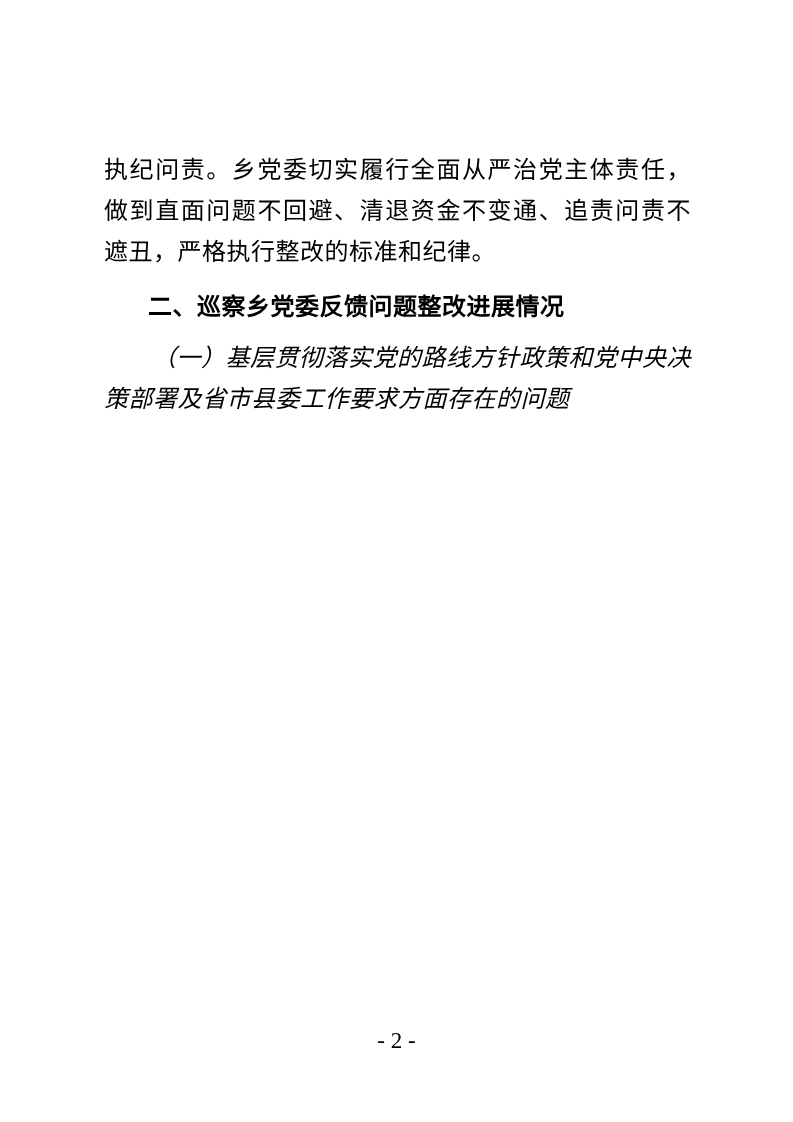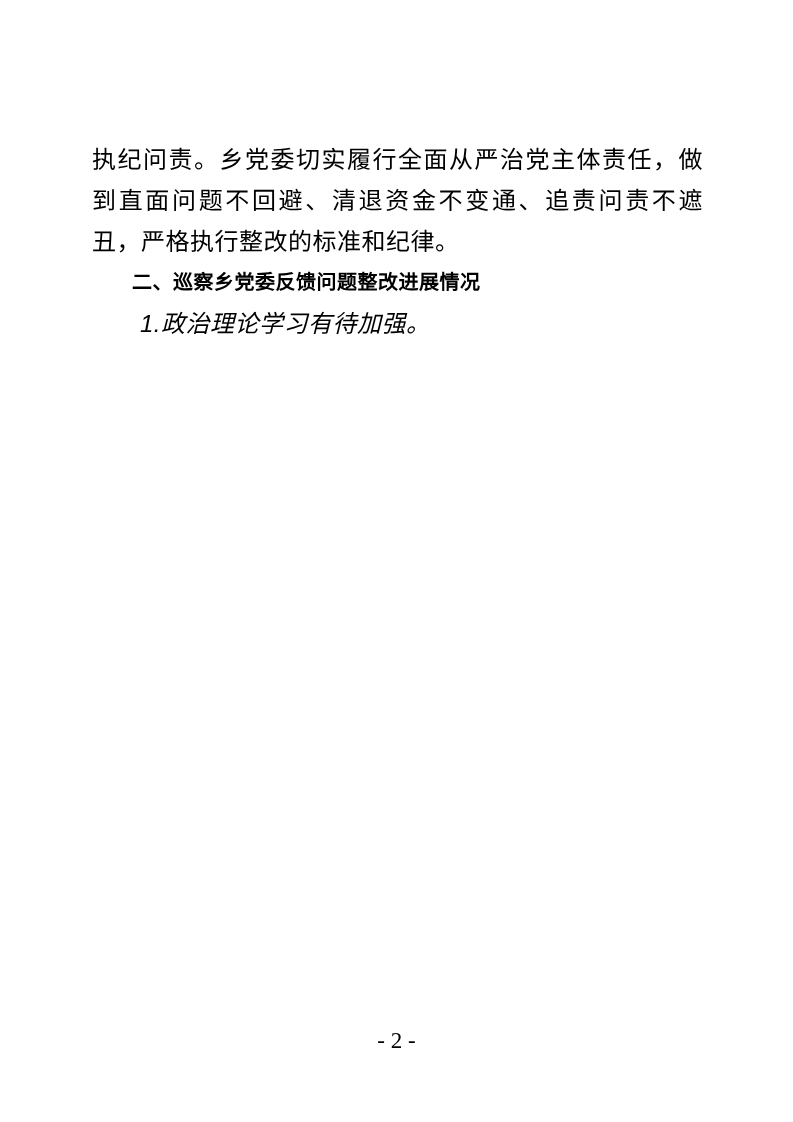--- a/index.html
+++ b/index.html
@@ -16,40 +16,40 @@
     overflow: hidden;
     margin: 0 auto;
   }
   .content {
     position: absolute;
     left: 92px;
     top: 139px;
     width: 611px;
   }
   .para {
-    font-family: Liberation Sans, sans-serif;
+    font-family: Liberation Mono, monospace;
     font-size: 24px;
     line-height: 41px;
     text-align: justify;
     text-justify: inter-ideograph;
     text-justify: inter-character;
-    margin: 0;
+    margin: 12px;
     text-indent: 2em;
     letter-spacing: 0.5px;
     word-break: break-all;
   }
   .para.continued {
     text-indent: 0;
   }
   .heading2 {
     font-family: "Liberation Sans", "DejaVu Sans", sans-serif;
     font-weight: bold;
-    font-size: 20px;
+    font-size: 24px;
     line-height: 41px;
-    margin: 0;
+    margin: 8px;
     text-indent: 2em;
     letter-spacing: 0.5px;
   }
   .kai {
     font-style: italic;
   }
   .footer {
     position: absolute;
     top: 1026px;
     left: 0;
@@ -60,16 +60,16 @@
     line-height: 30px;
   }
 </style>
 </head>
 <body>
 
 <div class="page">
   <div class="content">
     <p class="para continued">执纪问责。乡党委切实履行全面从严治党主体责任，做到直面问题不回避、清退资金不变通、追责问责不遮丑，严格执行整改的标准和纪律。</p>
     <p class="heading2">二、巡察乡党委反馈问题整改进展情况</p>
-    <p class="para kai">1.政治理论学习有待加强。</p>
+    <p class="para kai">（一）基层贯彻落实党的路线方针政策和党中央决策部署及省市县委工作要求方面存在的问题</p>
   </div>
   <div class="footer">- 2 -</div>
 </div>
 
 </body></html>

